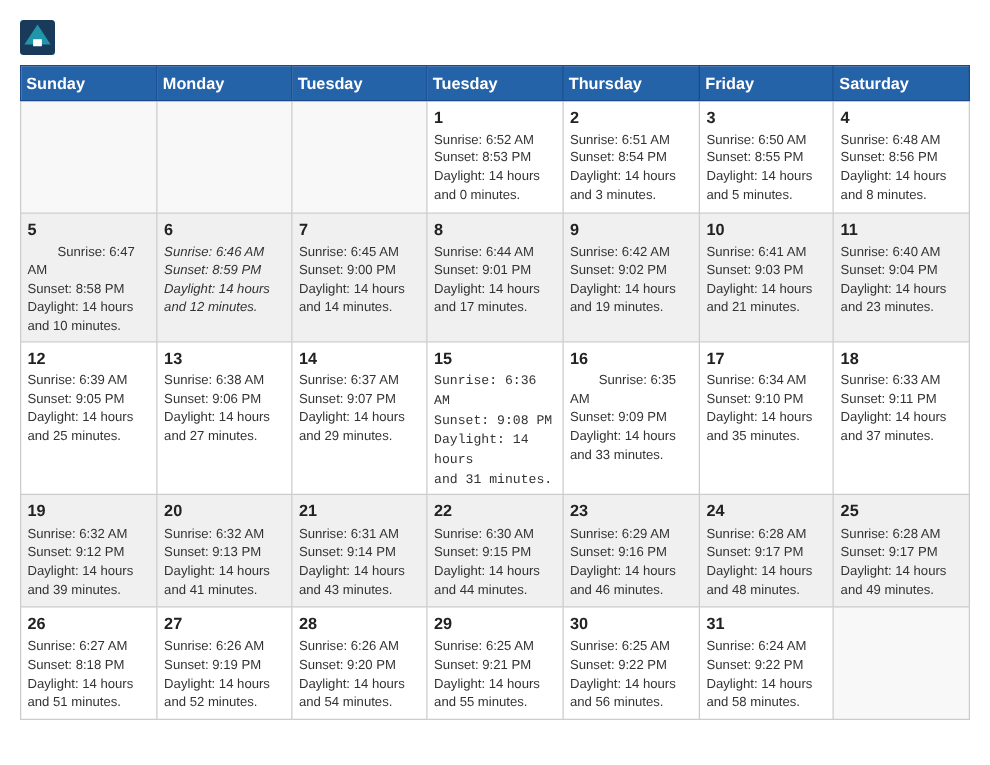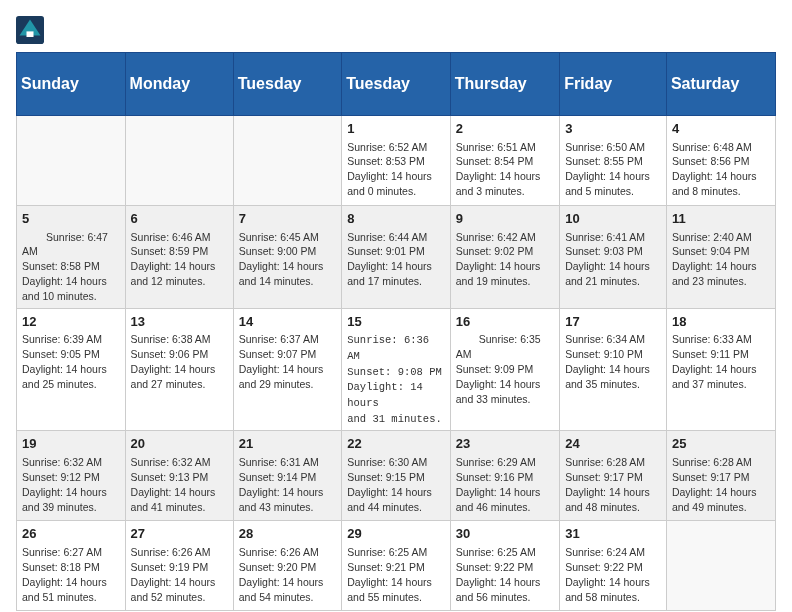--- a/index.html
+++ b/index.html
@@ -47,24 +47,24 @@
       color: #333;
     }
     table {
       width: 100%;
       border-collapse: collapse;
       font-size: 11px;
     }
     thead tr th {
       background: #2563a8;
       color: #fff;
-      padding: 22px 4px;
+      padding: 6px 4px;
       text-align: left;
       font-weight: bold;
-      font-size: 16px;
+      font-size: 13px;
       border: 1px solid #1a4a8c;
     }
     tbody tr td {
       vertical-align: top;
       padding: 4px 5px;
       border: 1px solid #ccc;
       width: 113px;
       min-height: 80px;
       height: 90px;
       color: #333;
@@ -145,41 +145,41 @@
         <td><span class="day-num">4</span><span class="day-info" style="white-space: pre-line;">Sunrise: 6:48 AM
 Sunset: 8:56 PM
 Daylight: 14 hours
 and 8 minutes.</span></td>
       </tr>
       <tr>
         <td><span class="day-num">5</span><span class="day-info" style="white-space: pre-line; margin-left: 24px;">Sunrise: 6:47 AM
 Sunset: 8:58 PM
 Daylight: 14 hours
 and 10 minutes.</span></td>
-        <td><span class="day-num">6</span><span class="day-info" style="white-space: pre-line;">Sunrise: 6:46 AM
+        <td><span class="day-num">6</span><span class="day-info" style="white-space: pre-line; font-style: italic;">Sunrise: 6:46 AM
 Sunset: 8:59 PM
 Daylight: 14 hours
 and 12 minutes.</span></td>
         <td><span class="day-num">7</span><span class="day-info" style="white-space: pre-line;">Sunrise: 6:45 AM
 Sunset: 9:00 PM
 Daylight: 14 hours
 and 14 minutes.</span></td>
         <td><span class="day-num">8</span><span class="day-info" style="white-space: pre-line;">Sunrise: 6:44 AM
 Sunset: 9:01 PM
 Daylight: 14 hours
 and 17 minutes.</span></td>
         <td><span class="day-num">9</span><span class="day-info" style="white-space: pre-line;">Sunrise: 6:42 AM
 Sunset: 9:02 PM
 Daylight: 14 hours
 and 19 minutes.</span></td>
         <td><span class="day-num">10</span><span class="day-info" style="white-space: pre-line;">Sunrise: 6:41 AM
 Sunset: 9:03 PM
 Daylight: 14 hours
 and 21 minutes.</span></td>
-        <td><span class="day-num">11</span><span class="day-info" style="white-space: pre-line;">Sunrise: 2:40 AM
+        <td><span class="day-num">11</span><span class="day-info" style="white-space: pre-line;">Sunrise: 6:40 AM
 Sunset: 9:04 PM
 Daylight: 14 hours
 and 23 minutes.</span></td>
       </tr>
       <tr>
         <td><span class="day-num">12</span><span class="day-info" style="white-space: pre-line; text-align: center;">Sunrise: 6:39 AM
 Sunset: 9:05 PM
 Daylight: 14 hours
 and 25 minutes.</span></td>
         <td><span class="day-num">13</span><span class="day-info" style="white-space: pre-line; margin-top: 44px;">Sunrise: 6:38 AM

